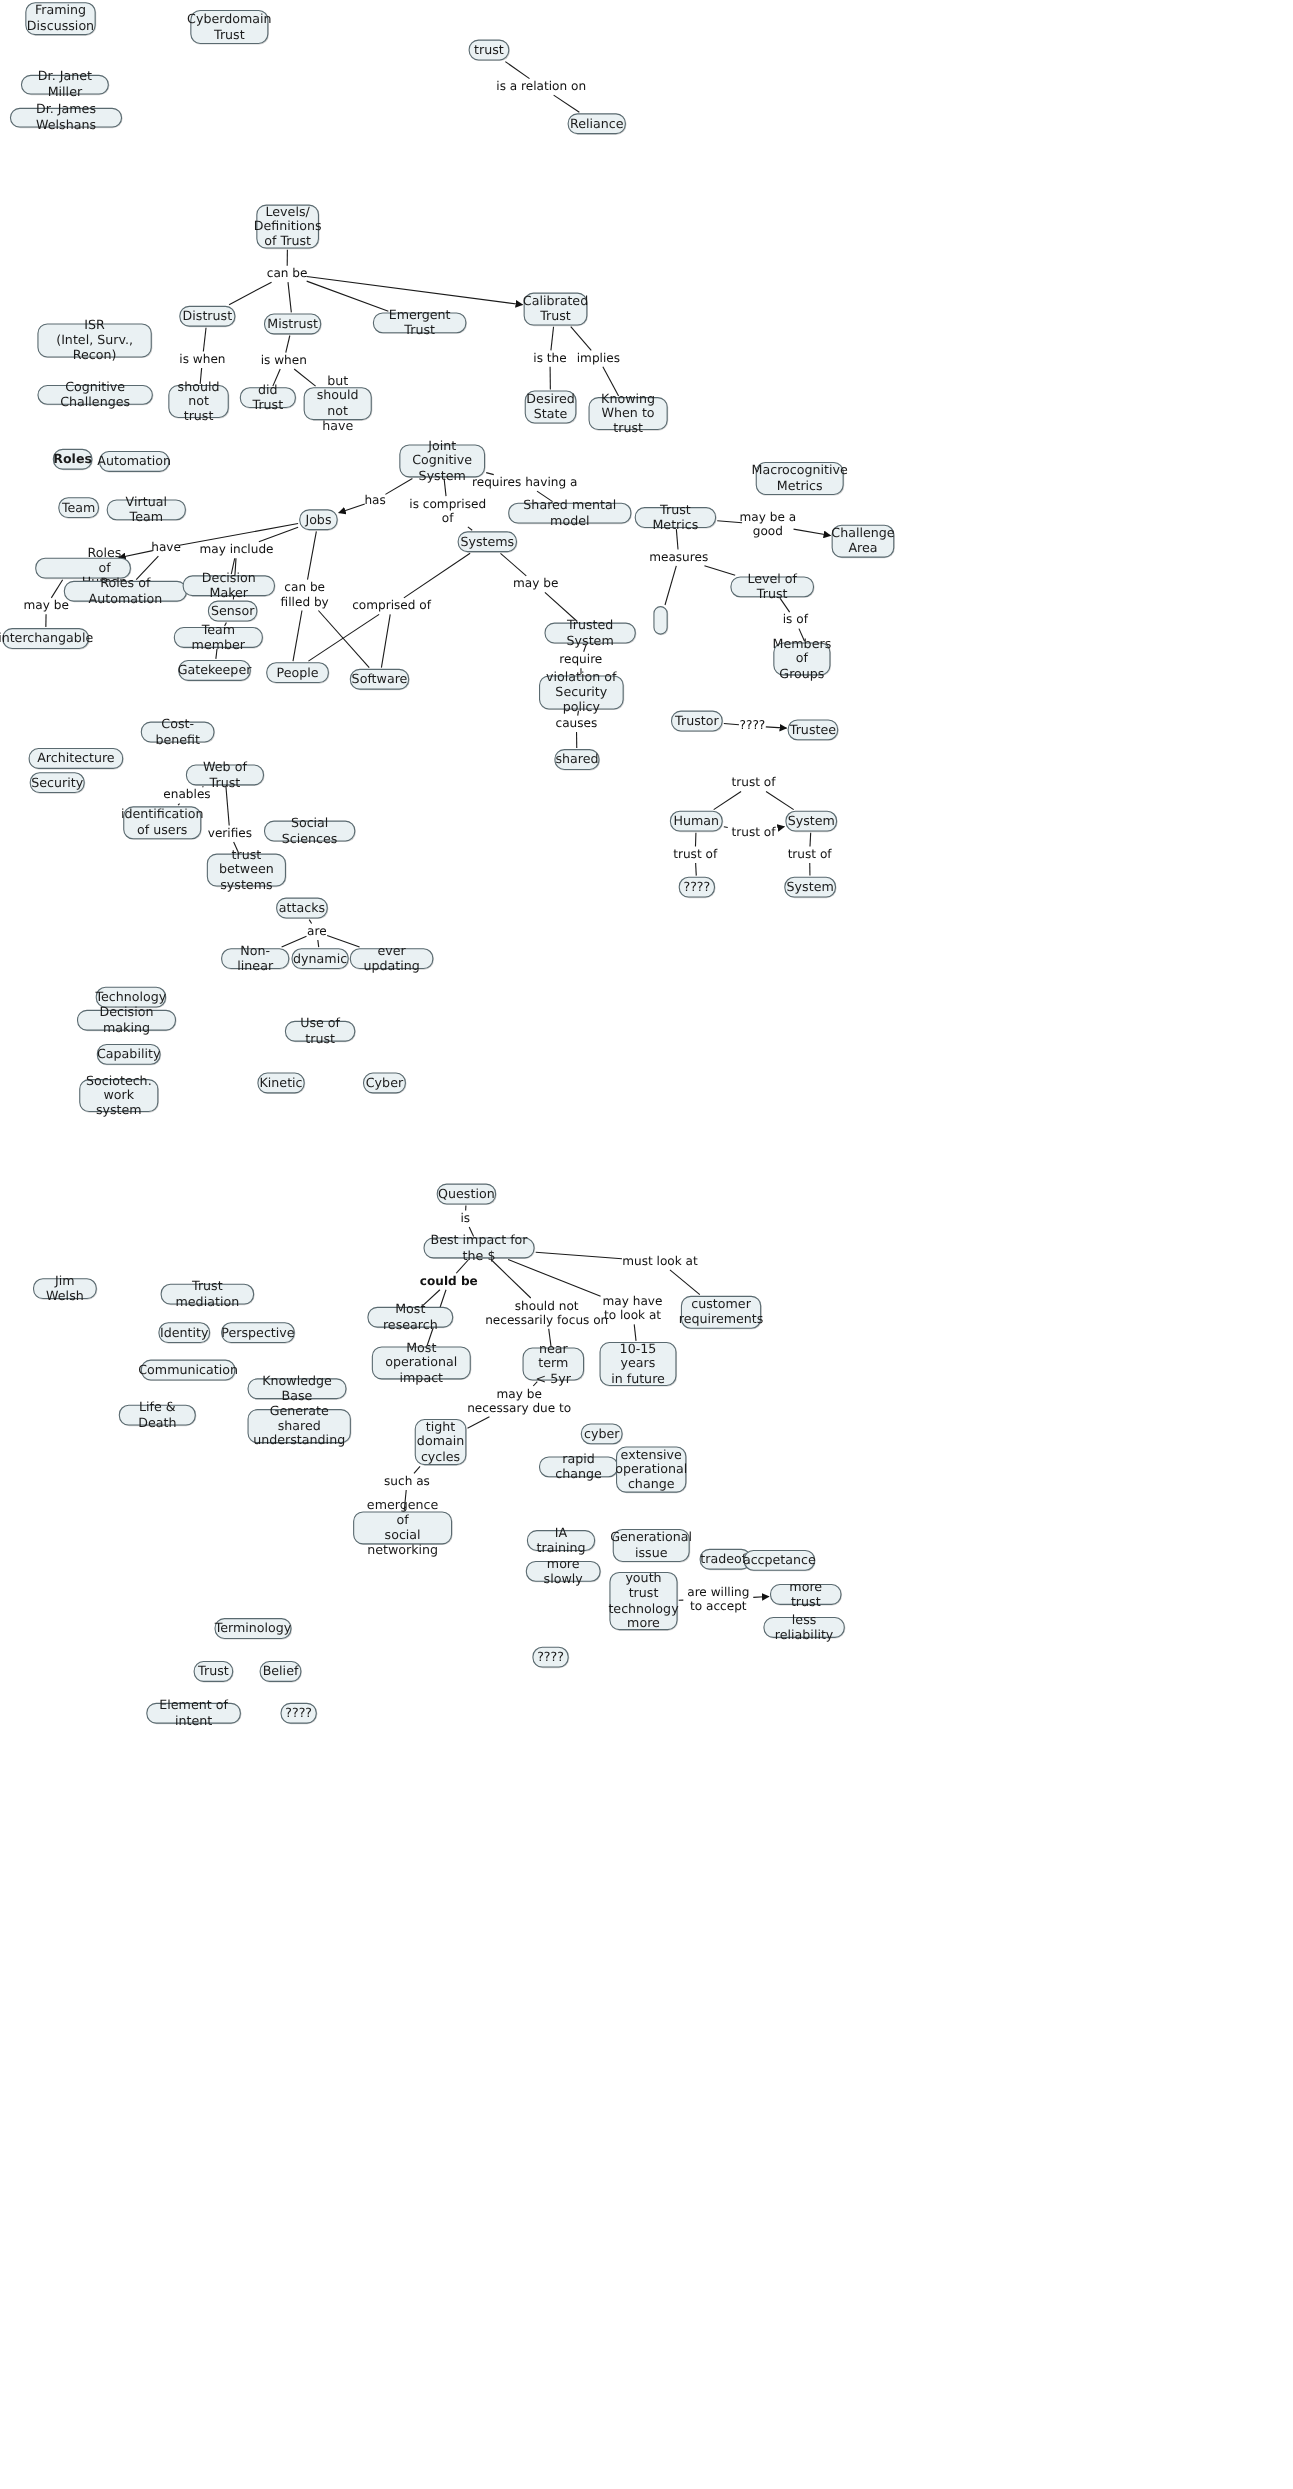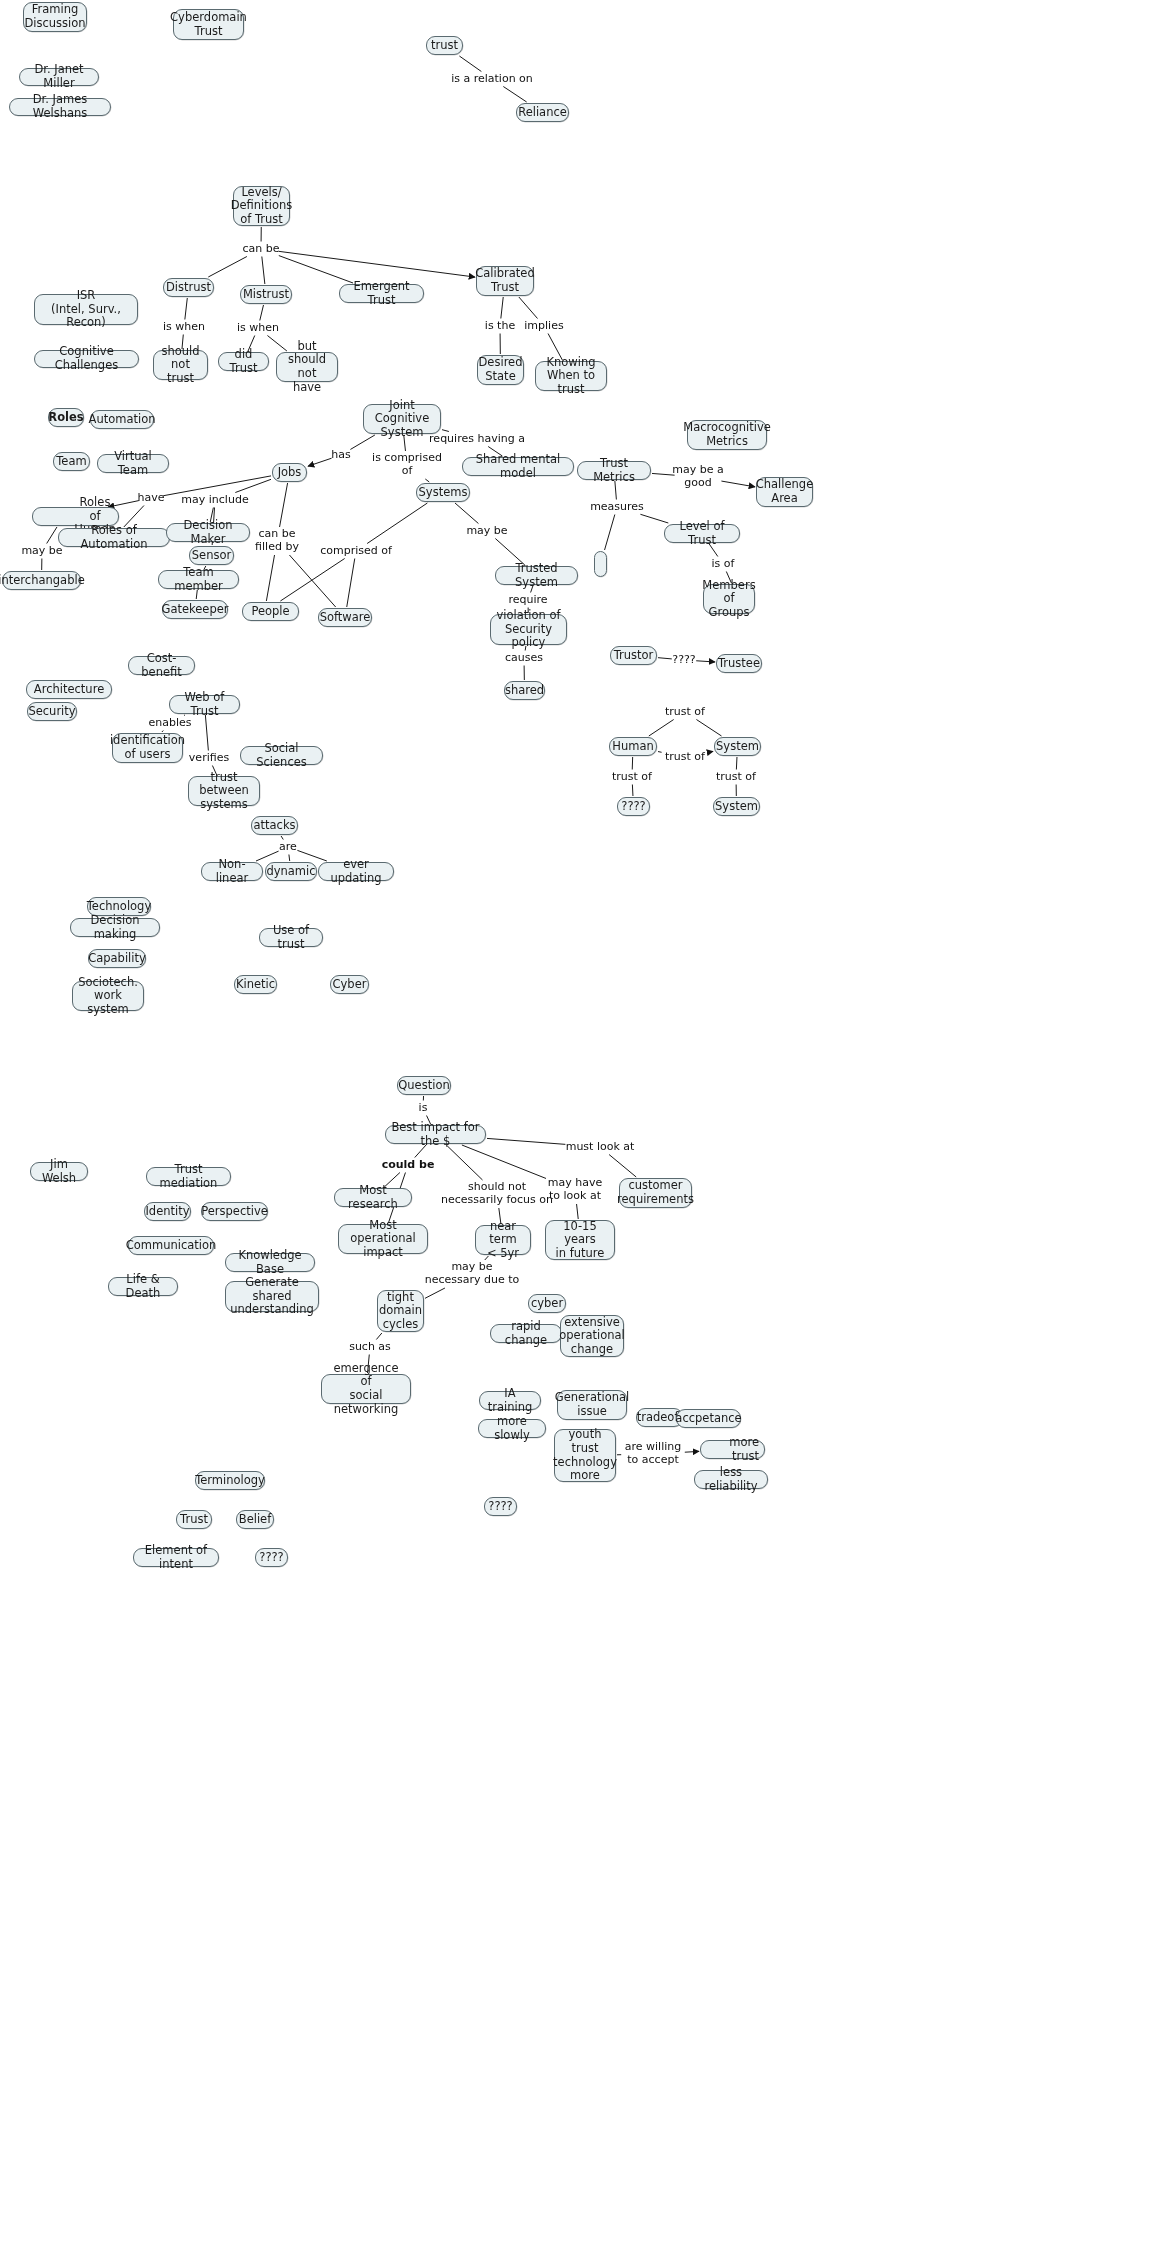--- a/index.html
+++ b/index.html
@@ -255,21 +255,21 @@
       <div class="node" style="left: 479px; top: 1391px; width: 62px; height: 19px;">IA training</div>
       <div class="node" style="left: 478px; top: 1419px; width: 68px; height: 19px;">more slowly</div>
       <div class="node" style="left: 557px; top: 1390px; width: 70px; height: 30px;">Generational
 issue</div>
       <div class="node" style="left: 636px; top: 1408px; width: 47px; height: 19px;">tradeoff</div>
       <div class="node" style="left: 676px; top: 1409px; width: 65px; height: 19px;">accpetance</div>
       <div class="node" style="left: 554px; top: 1429px; width: 62px; height: 53px;">youth
 trust
 technology
 more</div>
-      <div class="node" style="left: 700px; top: 1440px; width: 65px; height: 19px; text-align: right;">more trust</div>
+      <div class="node" style="left: 700px; top: 1440px; width: 65px; height: 19px;">more trust</div>
       <div class="node" style="left: 694px; top: 1470px; width: 74px; height: 19px;">less reliability</div>
       <div class="node" style="left: 195px; top: 1471px; width: 70px; height: 19px;">Terminology</div>
       <div class="node" style="left: 176px; top: 1510px; width: 36px; height: 19px;">Trust</div>
       <div class="node" style="left: 236px; top: 1510px; width: 38px; height: 19px;">Belief</div>
       <div class="node" style="left: 133px; top: 1548px; width: 86px; height: 19px;">Element of intent</div>
       <div class="node" style="left: 255px; top: 1548px; width: 33px; height: 19px;">????</div>
       <div class="node" style="left: 484px; top: 1497px; width: 33px; height: 19px;">????</div>
     </div>
   <div id="labels-layer">
       <div class="lbl" style="left: 492px; top: 79px;">is a relation on</div>

